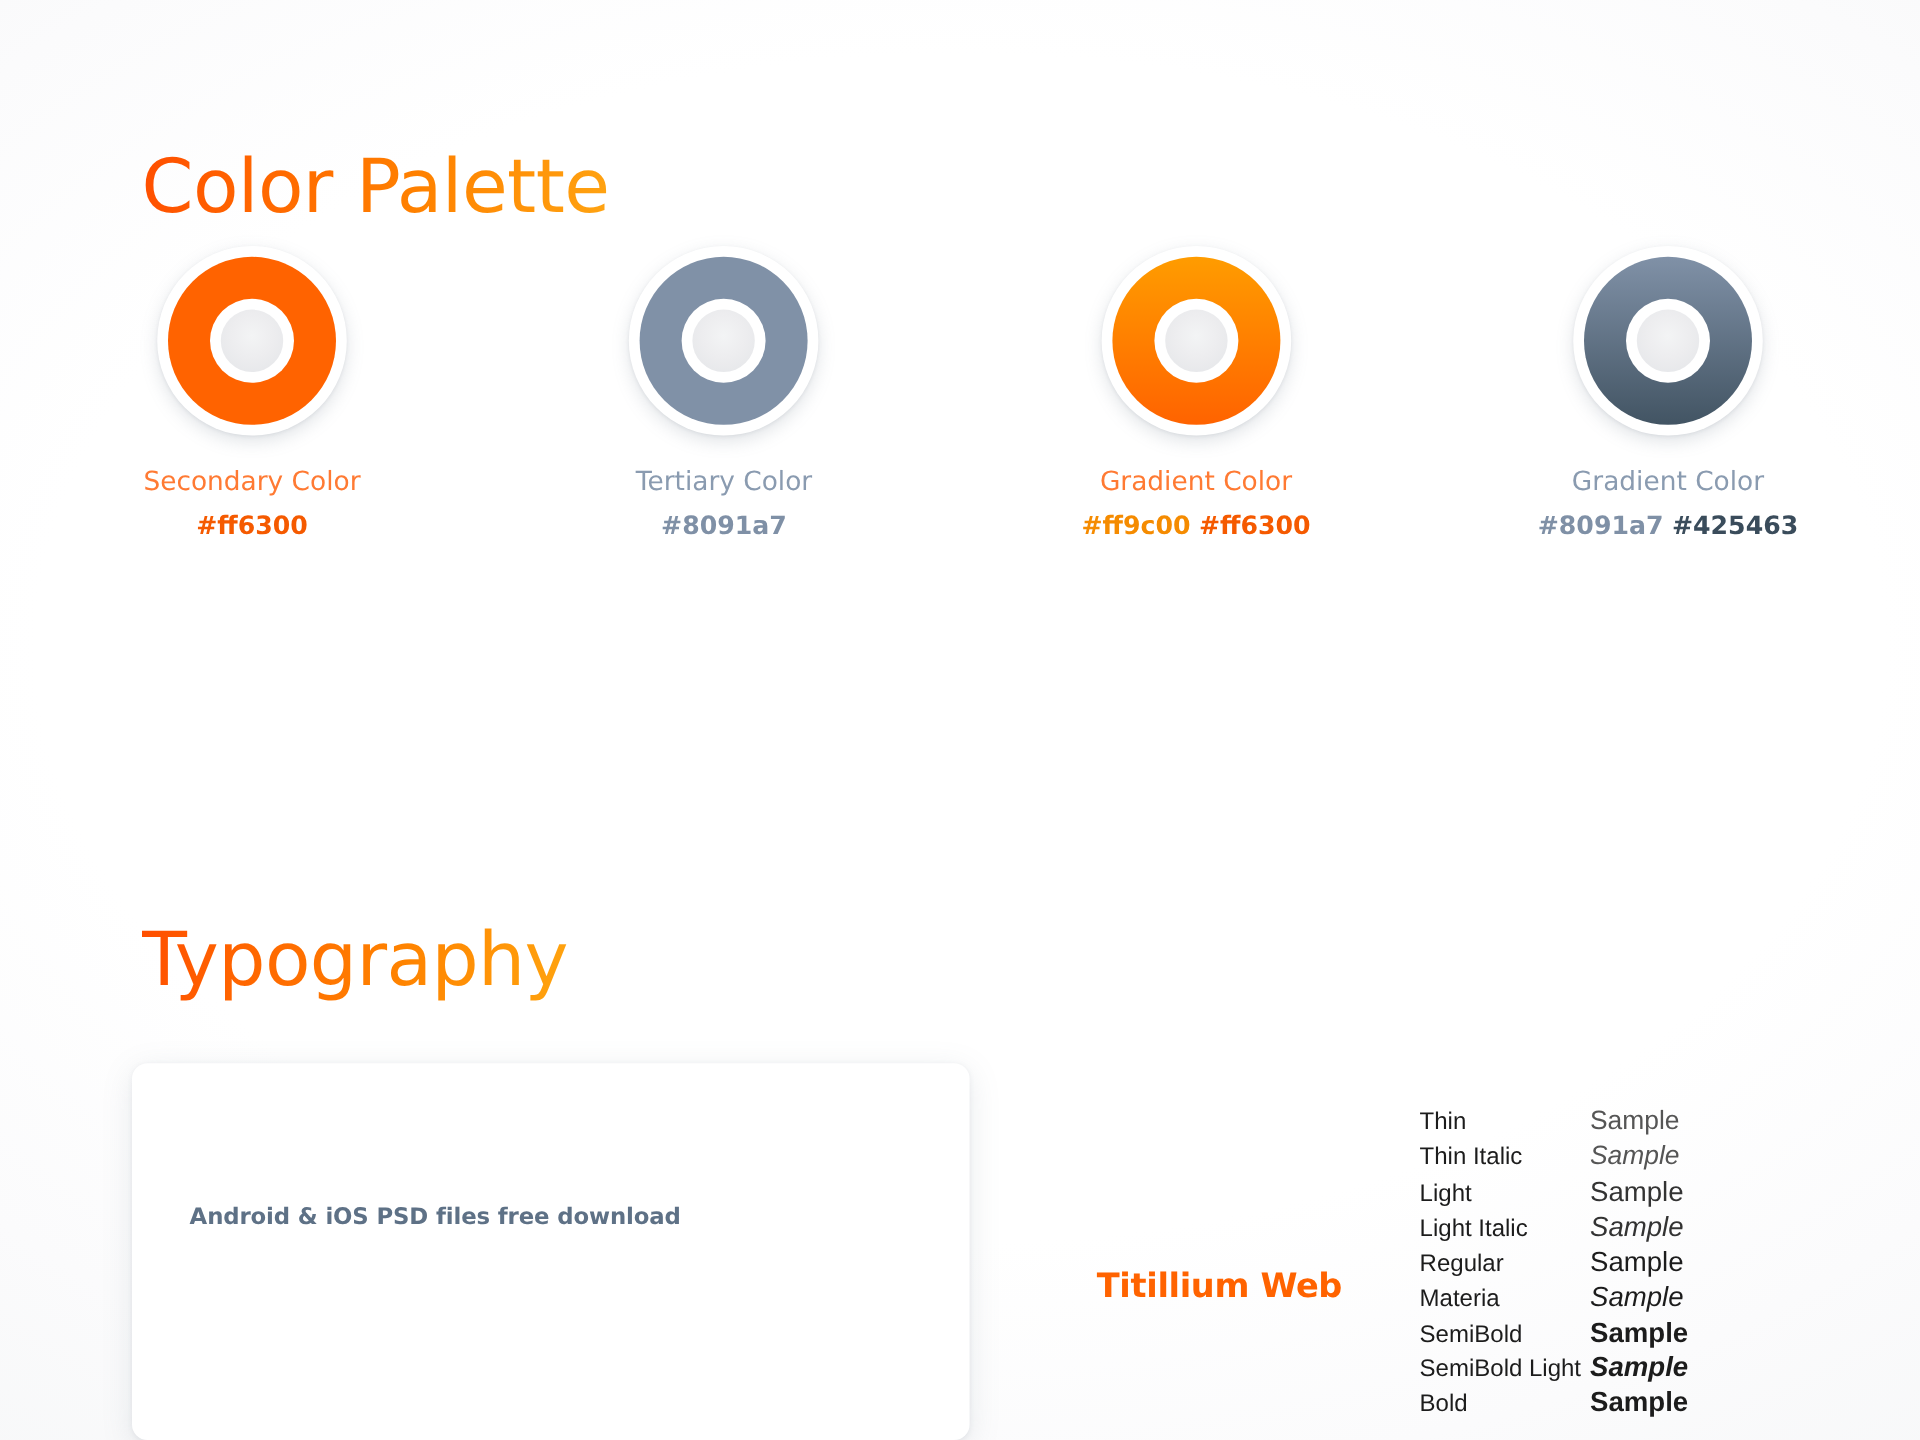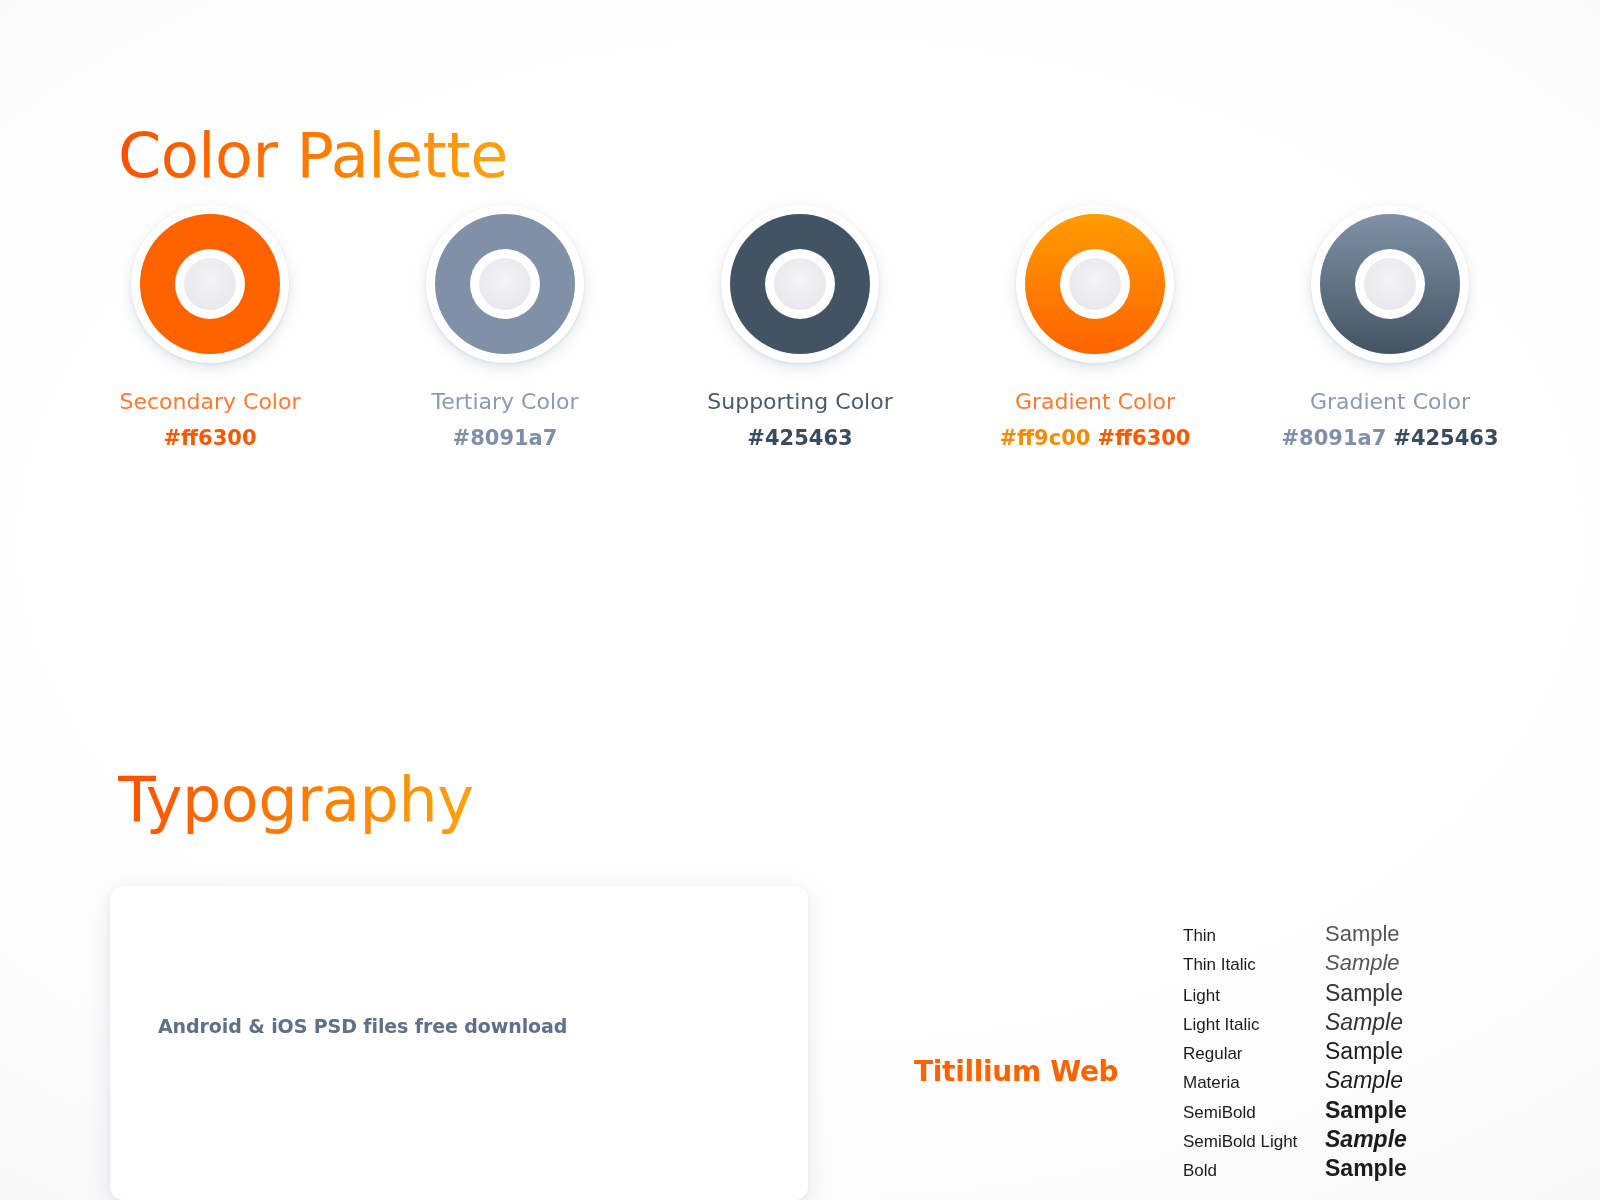--- a/index.html
+++ b/index.html
@@ -153,21 +153,20 @@
   #card-subheading {
     position: absolute;
     left: 48px;
     top: 117px;
     font-family: "DejaVu Sans", sans-serif;
     font-size: 19px;
     font-weight: bold;
     color: #5e7186;
     letter-spacing: -0.1px;
     white-space: nowrap;
-    margin-top: 12px;
   }
   #card-body {
     position: absolute;
     left: 48px;
     top: 168px;
     width: 600px;
     font-family: "DejaVu Sans", sans-serif;
     font-size: 21px;
     font-weight: normal;
     line-height: 37px;
@@ -195,21 +194,21 @@
   }
   .weight-row {
     display: flex;
     align-items: baseline;
     height: 29.3px;
   }
   .weight-name {
     width: 142px;
     flex: 0 0 142px;
     font-family: "Liberation Sans", sans-serif;
-    font-size: 17px;
+    font-size: 20px;
     color: #1c1c1c;
     white-space: nowrap;
   }
   .weight-sample {
     font-family: "Liberation Sans", sans-serif;
     color: #1c1c1c;
     white-space: nowrap;
   }
   .w-thin   { font-weight: 300; font-size: 22px; color: #555; }
   .w-light  { font-weight: 300; font-size: 23px; color: #333; }
@@ -242,30 +241,20 @@
           <div class="ring-color" style="background: rgb(128, 145, 167);"></div>
           <div class="ring-innerwhite"></div>
           <div class="ring-hole"></div>
         </div>
         <div class="swatch-label" style="color: rgb(138, 155, 176);">Tertiary Color</div>
         <div class="swatch-hex"><span class="hexpart" style="color: rgb(127, 144, 166);">#8091a7</span></div>
       </div>
       <div class="swatch">
         <div class="ring-wrap">
           <div class="ring-outer"></div>
-          <div class="ring-color" style="background: rgb(66, 84, 99);"></div>
-          <div class="ring-innerwhite"></div>
-          <div class="ring-hole"></div>
-        </div>
-        <div class="swatch-label" style="color: rgb(74, 92, 107);">Supporting Color</div>
-        <div class="swatch-hex"><span class="hexpart" style="color: rgb(58, 76, 91);">#425463</span></div>
-      </div>
-      <div class="swatch">
-        <div class="ring-wrap">
-          <div class="ring-outer"></div>
           <div class="ring-color" style="background: linear-gradient(rgb(255, 156, 0) 0%, rgb(255, 99, 0) 100%);"></div>
           <div class="ring-innerwhite"></div>
           <div class="ring-hole"></div>
         </div>
         <div class="swatch-label" style="color: rgb(255, 122, 51);">Gradient Color</div>
         <div class="swatch-hex"><span class="hexpart" style="color: rgb(245, 139, 0);">#ff9c00</span><span class="hexpart" style="color: rgb(245, 90, 0);">#ff6300</span></div>
       </div>
       <div class="swatch">
         <div class="ring-wrap">
           <div class="ring-outer"></div>

